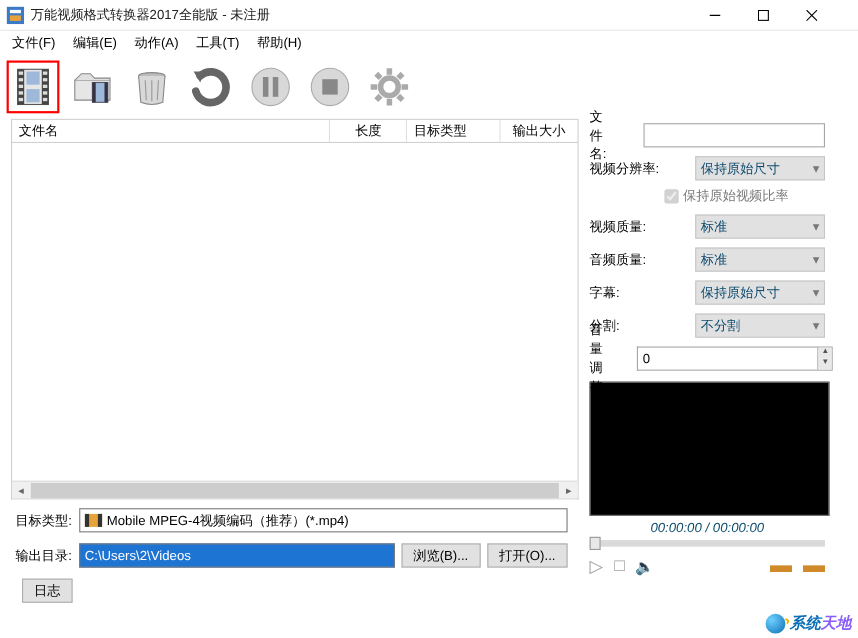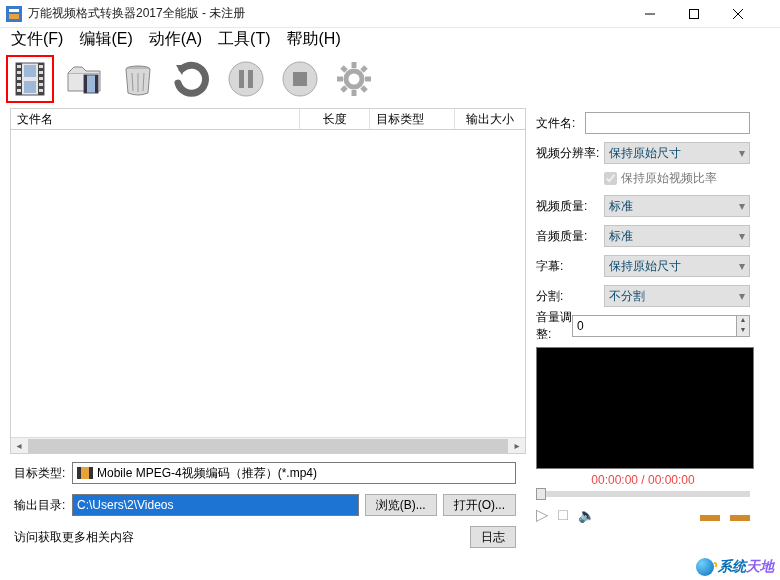--- a/index.html
+++ b/index.html
@@ -2,51 +2,51 @@
 <html><head>
 <meta charset="utf-8">
 <style>
   * { box-sizing: border-box; margin: 0; padding: 0; font-family: "Microsoft YaHei", Tahoma, sans-serif; }
   body { background: #fff; width: 780px; height: 580px; overflow: hidden; position: relative; }
   .titlebar { height: 28px; display: flex; align-items: center; padding: 0 20px 0 6px; border-bottom: 1px solid #e8e8e8; background: #fff; }
   .titlebar .app-icon { width: 16px; height: 16px; margin-right: 6px; }
   .titlebar .title { font-size: 12px; color: #222; flex: 1; }
   .winbtns { display: flex; }
   .winbtn { width: 44px; height: 28px; display: flex; align-items: center; justify-content: center; font-size: 14px; color: #333; }
-  .menubar { height: 22px; display: flex; align-items: center; padding: 0 6px; font-size: 16px; color: #000; gap: 6px; }
+  .menubar { height: 22px; display: flex; align-items: center; padding: 0 6px; font-size: 12px; color: #000; gap: 6px; }
   .menubar span { padding: 2px 5px; }
   .toolbar { height: 58px; display: flex; align-items: center; padding: 0 6px; gap: 6px; }
   .tb-btn { width: 48px; height: 48px; display: flex; align-items: center; justify-content: center; }
   .tb-highlight { border: 2px solid #f00; }
   .main-area { display: flex; padding: 0; }
   .file-list { width: 526px; display: flex; flex-direction: column; }
   .list-header { display: flex; border: 1px solid #d0d0d0; background: #fff; height: 22px; font-size: 12px; color: #000; }
   .list-header div { padding: 2px 6px; border-right: 1px solid #e0e0e0; }
   .col-name { width: 290px; }
   .col-len { width: 70px; text-align: center; }
   .col-target { width: 85px; text-align: left; }
   .col-size { width: 70px; text-align: center; border-right: none !important; }
   .list-body { height: 324px; border: 1px solid #d0d0d0; border-top: none; background: #fff; position: relative; }
   .hscroll { position: absolute; bottom: 0; left: 0; right: 0; height: 16px; background: #f0f0f0; border-top: 1px solid #dcdcdc; display: flex; align-items: center; }
   .hscroll .arrow { width: 16px; height: 16px; display:flex; align-items:center; justify-content:center; color:#666; font-size:10px;}
   .hscroll .thumb { flex: 1; height: 14px; background: #cdcdcd; margin: 0 1px; }
   .side-panel { width: 232px; padding: 4px 8px 0 10px; font-size: 12px; color: #000; }
-  .sp-row { display: flex; align-items: center; margin-bottom: 8px; height: 22px; }
+  .sp-row { display: flex; align-items: center; margin-bottom: 8px; height: 22px; gap: 28px; }
   .sp-label { width: 68px; }
   .sp-input { flex: 1; height: 22px; border: 1px solid #a6a6a6; background: #fff; padding: 0 4px; font-size: 12px; }
   .sp-select { flex: 1; height: 22px; border: 1px solid #c5c5c5; background: #e1e1e1; color: #0c4a6e; padding: 0 4px; display: flex; align-items: center; justify-content: space-between; font-size: 12px; }
   .sp-select::after { content: "▾"; color: #787878; }
   .sp-check-row { display: flex; align-items: center; margin: -2px 0 8px 68px; color: #787878; }
   .sp-check-row input { margin-right: 4px; }
   .sp-spin { display: flex; flex: 1; }
   .sp-spin .sp-input { border-right: none; }
   .spin-btns { width: 14px; display: flex; flex-direction: column; border: 1px solid #a6a6a6; }
   .spin-btns div { flex: 1; font-size: 7px; line-height: 1; text-align: center; background: #e8e8e8; color:#555;}
   .preview { margin-top: 10px; width: 218px; height: 122px; background: #000; border: 1px solid #7a7a7a; }
-  .time-row { text-align: center; font-size: 12px; margin-top: 4px; color: #ef4444; }
+  .time-row { text-align: center; font-size: 12px; margin-top: 4px; color: #0c4a6e; font-style: italic; }
   .seekbar { margin-top: 4px; height: 6px; background: #dadada; position: relative; }
   .seekbar .knob { position: absolute; left: 0; top: -3px; width: 10px; height: 12px; background: #e8e8e8; border:1px solid #999;}
   .preview-controls { display: flex; align-items: center; margin-top: 6px; gap: 10px; }
   .pc-btn { color: #9e9e9e; font-size: 16px; }
   .pc-vol { color: #2b7cd3; font-size: 14px; }
   .bottom { padding: 8px 10px 0 14px; font-size: 12px; width: 526px; }
   .b-row { display: flex; align-items: center; margin-bottom: 10px; }
   .b-label { width: 58px; color: #000; }
   .b-field { flex: 1; height: 22px; border: 1px solid #7a7a7a; background: #fff; display: flex; align-items: center; padding: 0 4px; font-size: 12px; }
   .b-field-blue { color: #fff; background: #1e74d2; }
@@ -204,21 +204,20 @@
           <span>Mobile MPEG-4视频编码（推荐）(*.mp4)</span>
         </div>
       </div>
       <div class="b-row">
         <span class="b-label">输出目录:</span>
         <div class="b-field b-field-blue">C:\Users\2\Videos</div>
         <div class="btn">浏览(B)...</div>
         <div class="btn">打开(O)...</div>
       </div>
       <div class="b-row" style="justify-content:space-between;">
-        <span class="link-row">访问获取更多相关内容</span>
         <div class="btn">日志</div>
       </div>
     </div>
   </div>
 
   <div class="side-panel">
     <div class="sp-row">
       <span class="sp-label">文件名:</span>
       <input class="sp-input" value="" style="">
     </div>

